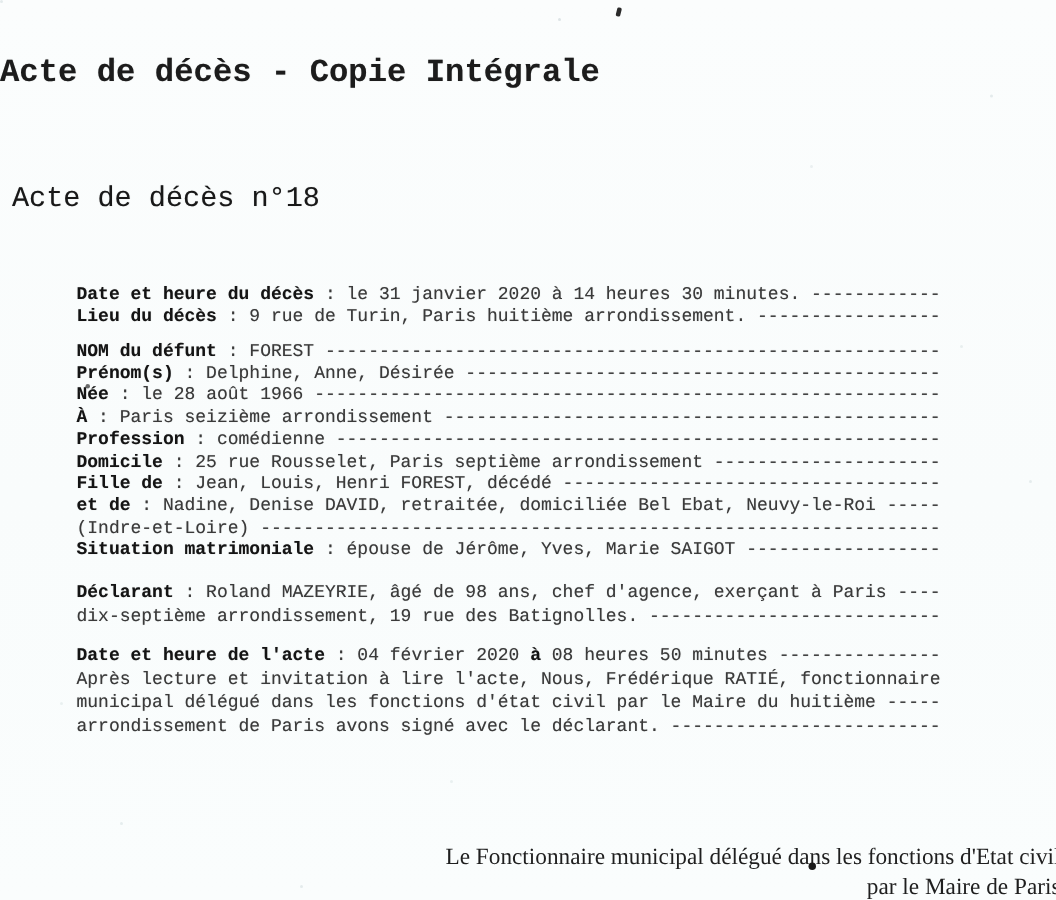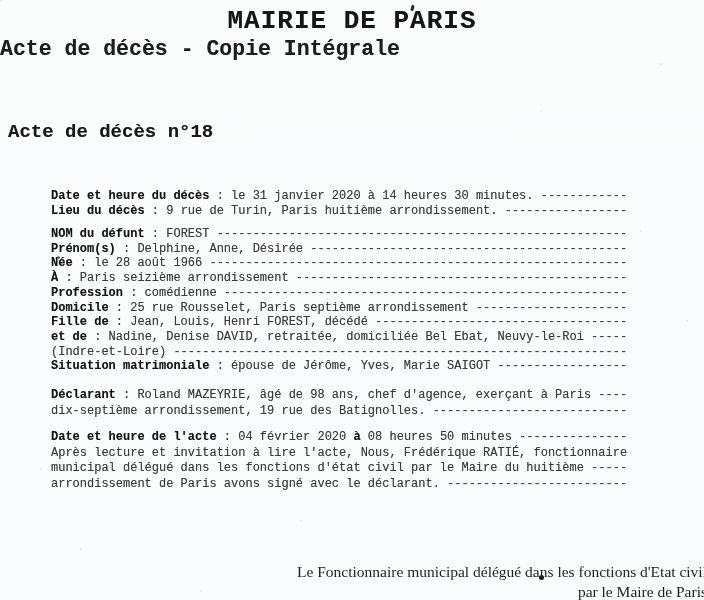--- a/index.html
+++ b/index.html
@@ -13,21 +13,21 @@
   .doc-title{
     position:absolute;top:6px;left:0;width:704px;text-align:center;
     font-size:26px;font-weight:bold;letter-spacing:1px;color:#161616;
   }
   .doc-subtitle{
     position:absolute;top:37px;left:0;width:704px;text-align:left;
     font-size:21.5px;font-weight:bold;color:#1c1c1c;
   }
   .act-number{
     position:absolute;top:121px;left:8px;
-    font-size:19px;font-weight:bold;color:#181818;white-space:pre;
+    font-size:19px;font-weight:normal;color:#181818;white-space:pre;
   }
   .deceased{
     position:absolute;top:156px;left:8px;
     font-size:15.2px;font-weight:bold;color:#181818;white-space:pre;
   }
   .para{position:absolute;left:8px;font-size:12px;white-space:pre;line-height:15.4px;margin-left:43px;}
   #para-death{top:189px;}
   #para-identity{top:227px;line-height:14.7px;}
   #para-declarant{top:388px;line-height:15.6px;}
   #para-acte{top:430px;line-height:15.6px;}
@@ -48,21 +48,20 @@
       80px 548px rgba(140,165,170,.18), 300px 520px rgba(140,165,170,.15),
       686px 320px rgba(140,165,170,.18), 40px 468px rgba(140,165,170,.15),
       540px 110px rgba(140,165,170,.14), 200px 590px rgba(140,165,170,.2);}
 </style>
 </head>
 <body>
 
 <div class="page">
   <div class="noise"></div>
 
-  <div class="doc-title">MAIRIE DE PARIS</div>
   <div class="doc-subtitle">Acte de décès - Copie Intégrale</div>
 
   <div class="act-number">Acte de décès n°18</div>
 
   <div class="para" id="para-death"><div><span class="lbl">Date et heure du décès</span><span> : le 31 janvier 2020 à 14 heures 30 minutes. ------------</span></div><div><span class="lbl">Lieu du décès</span><span> : 9 rue de Turin, Paris huitième arrondissement. -----------------</span></div></div>
   <div class="para" id="para-identity"><div><span class="lbl">NOM du défunt</span><span> : FOREST ---------------------------------------------------------</span></div><div><span class="lbl">Prénom(s)</span><span> : Delphine, Anne, Désirée --------------------------------------------</span></div><div><span class="lbl">Née</span><span> : le 28 août 1966 ----------------------------------------------------------</span></div><div><span class="lbl">À</span><span> : Paris seizième arrondissement ----------------------------------------------</span></div><div><span class="lbl">Profession</span><span> : comédienne --------------------------------------------------------</span></div><div><span class="lbl">Domicile</span><span> : 25 rue Rousselet, Paris septième arrondissement ---------------------</span></div><div><span class="lbl">Fille de</span><span> : Jean, Louis, Henri FOREST, décédé -----------------------------------</span></div><div><span class="lbl">et de</span><span> : Nadine, Denise DAVID, retraitée, domiciliée Bel Ebat, Neuvy-le-Roi -----</span></div><div><span>(Indre-et-Loire) ---------------------------------------------------------------</span></div><div><span class="lbl">Situation matrimoniale</span><span> : épouse de Jérôme, Yves, Marie SAIGOT ------------------</span></div></div>
   <div class="para" id="para-declarant"><div><span class="lbl">Déclarant</span><span> : Roland MAZEYRIE, âgé de 98 ans, chef d'agence, exerçant à Paris ----</span></div><div><span>dix-septième arrondissement, 19 rue des Batignolles. ---------------------------</span></div></div>
   <div class="para" id="para-acte"><div><span class="lbl">Date et heure de l'acte</span><span> : 04 février 2020 </span><span class="lbl">à</span><span> 08 heures 50 minutes ---------------</span></div><div><span>Après lecture et invitation à lire l'acte, Nous, Frédérique RATIÉ, fonctionnaire</span></div><div><span>municipal délégué dans les fonctions d'état civil par le Maire du huitième -----</span></div><div><span>arrondissement de Paris avons signé avec le déclarant. -------------------------</span></div></div>
 
   <div class="footer">

